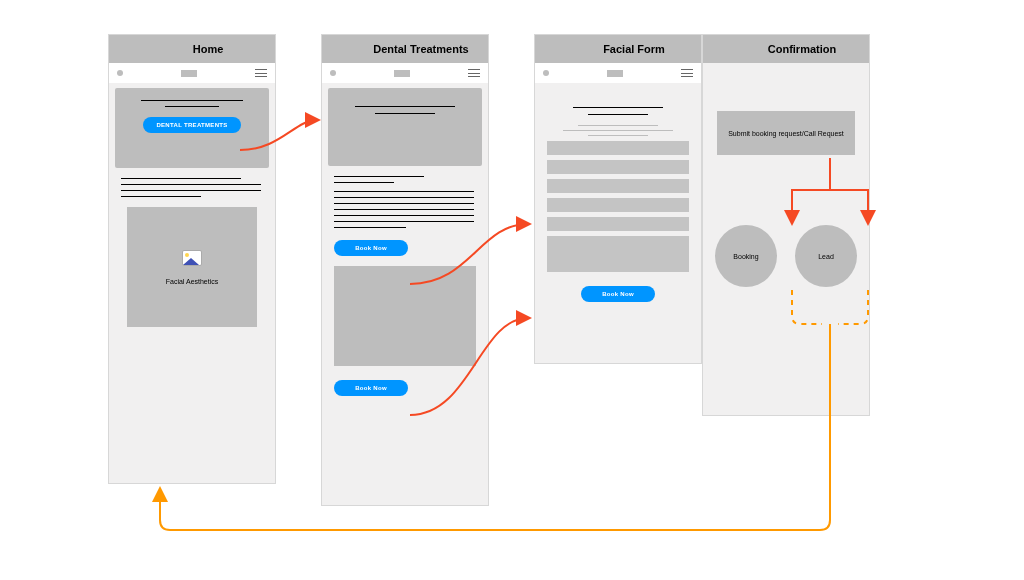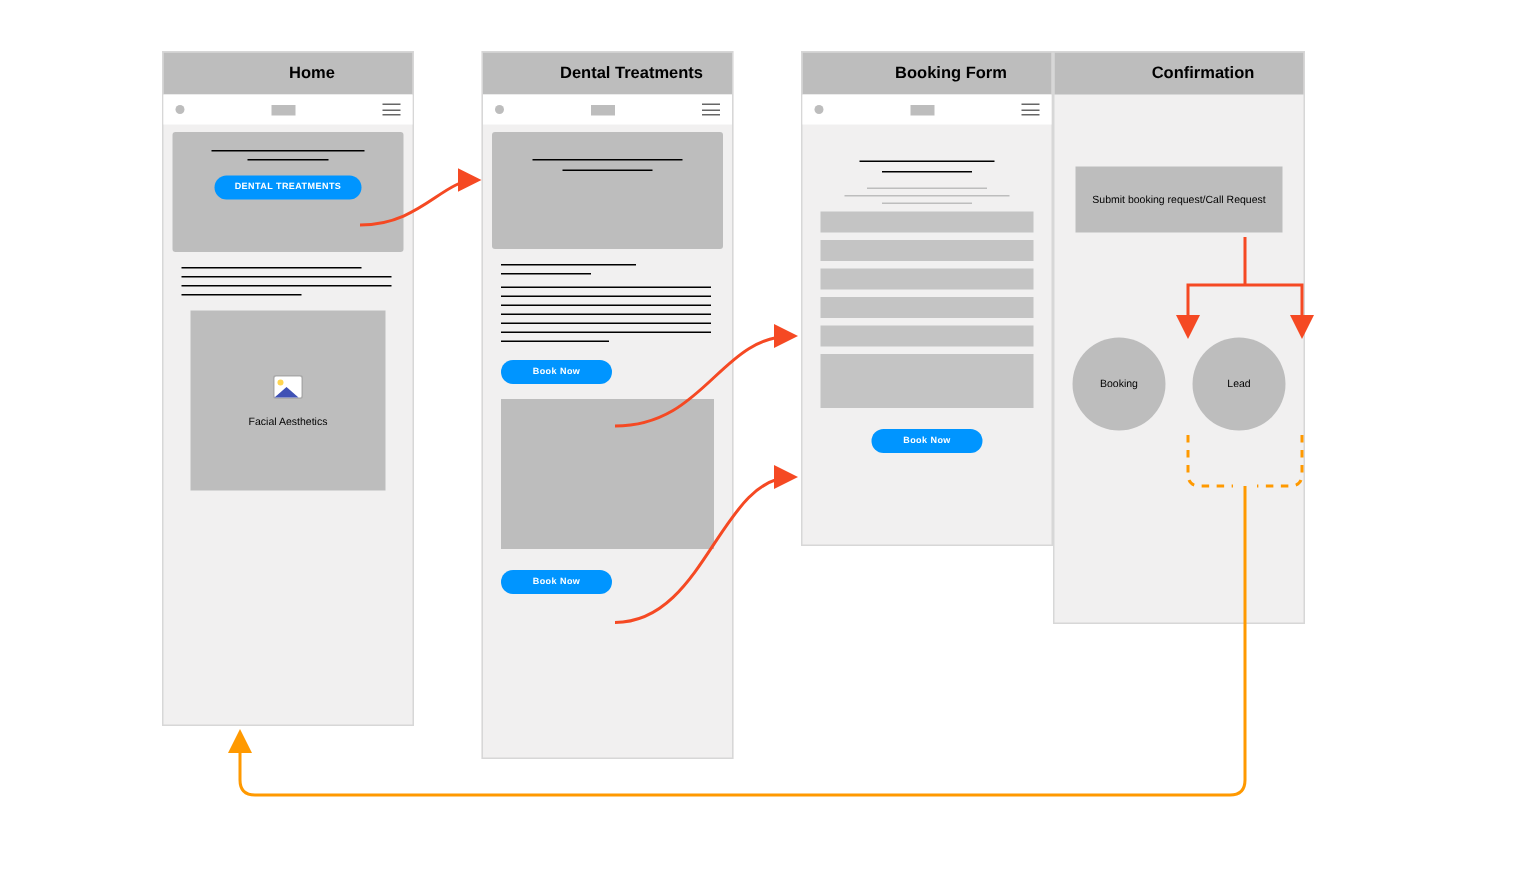--- a/index.html
+++ b/index.html
@@ -117,21 +117,21 @@
       <span>Book Now</span>
     </div>
     <div class="imgph"></div>
     <div class="pill-btn" style="width:74px; margin:14px 0 0 12px;">
       <span>Book Now</span>
     </div>
   </div>
 
   <div class="screen" style="left:534px; top:34px; width:166px; height:328px;">
     <div class="titlebar">
-        <span>Booking Form</span>
+        <span>Facial Form</span>
       </div>
     <div class="navbar">
       <div class="nav-dot"></div>
       <div class="nav-logo"></div>
       <div class="nav-burger">
           <div></div>
           <div></div>
           <div></div>
         </div>
     </div>

